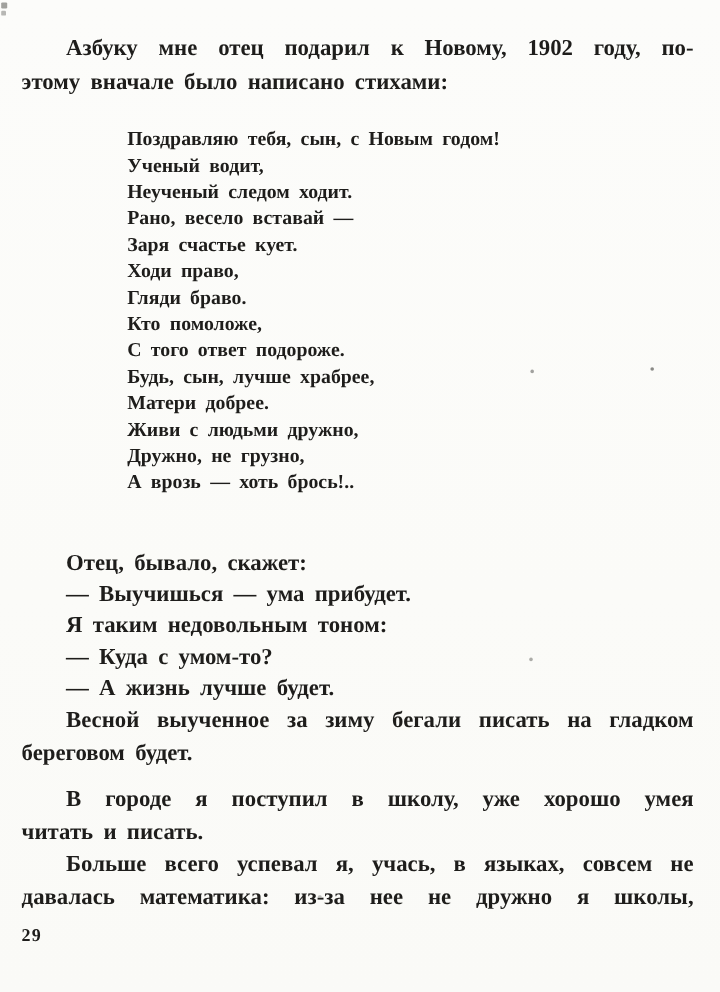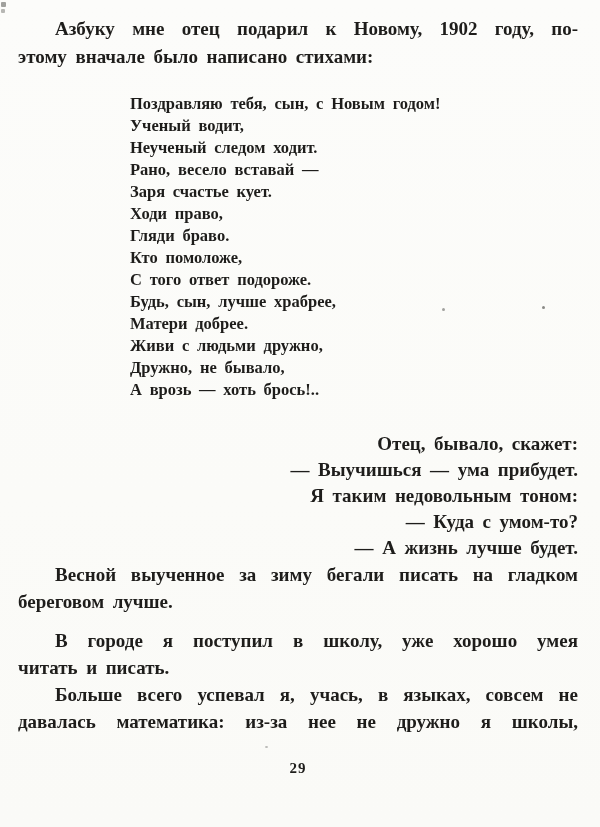--- a/index.html
+++ b/index.html
@@ -14,55 +14,55 @@
     background: linear-gradient(180deg, #fcfcfa 0%, #fbfbf8 60%, #fafaf7 100%);
     font-family: "Liberation Serif", "DejaVu Serif", serif;
     font-weight: bold;
     color: #1e1d1b;
     overflow: hidden;
     -webkit-font-smoothing: antialiased;
   }
   .content {
     position: absolute;
     left: 18px;
-    top: 15px;
+    top: 27px;
     width: 560px;
   }
   .line {
     font-size: 19px;
     line-height: 28px;
     word-spacing: 0.20em;
     white-space: normal;
   }
   .fill {
     text-align: justify;
     text-align-last: justify;
   }
   .indent { text-indent: 37px; }
 
   .poem {
-    margin-left: 112px;
+    margin-left: 88px;
     margin-top: 22px;
   }
   .poem .line {
     font-size: 16.5px;
     line-height: 22px;
     word-spacing: 0.22em;
   }
-  .dialogue { margin-top: 30px; text-align: right; }
+  .dialogue { margin-top: 44px; }
   .dialogue .line {
     line-height: 26px;
     text-indent: 37px;
   }
   .para .line { line-height: 27px; }
   .gap-before { margin-top: 12px; }
 
   .page-number {
-    margin-top: 24px;
-    text-align: center;
+    margin-top: 10px;
+    text-align: left;
     font-size: 15px;
     line-height: 18px;
     letter-spacing: 1px;
   }
 
   
   .artifact { position: absolute; pointer-events: none; }
   .corner-mark-top {
     left: 1px; top: 2px; width: 5px; height: 5px;
     background: #8a8a86; border-radius: 1px; opacity: .8;
@@ -94,35 +94,35 @@
       <div class="line">Неученый следом ходит.</div>
       <div class="line">Рано, весело вставай —</div>
       <div class="line">Заря счастье кует.</div>
       <div class="line">Ходи право,</div>
       <div class="line">Гляди браво.</div>
       <div class="line">Кто помоложе,</div>
       <div class="line">С того ответ подороже.</div>
       <div class="line">Будь, сын, лучше храбрее,</div>
       <div class="line">Матери добрее.</div>
       <div class="line">Живи с людьми дружно,</div>
-      <div class="line">Дружно, не бывало,</div>
+      <div class="line">Дружно, не грузно,</div>
       <div class="line">А врозь — хоть брось!..</div>
     </div>
 
     <div class="dialogue">
       <div class="line">Отец, бывало, скажет:</div>
       <div class="line">— Выучишься — ума прибудет.</div>
       <div class="line">Я таким недовольным тоном:</div>
       <div class="line">— Куда с умом-то?</div>
       <div class="line">— А жизнь лучше будет.</div>
     </div>
 
     <div class="para">
       <div class="line indent fill">Весной выученное за зиму бегали писать на гладком</div>
-      <div class="line">береговом лучше.</div>
+      <div class="line">береговом будет.</div>
     </div>
 
     <div class="para gap-before">
       <div class="line indent fill">В городе я поступил в школу, уже хорошо умея</div>
       <div class="line">читать и писать.</div>
     </div>
 
     <div class="para">
       <div class="line indent fill">Больше всего успевал я, учась, в языках, совсем не</div>
       <div class="line fill">давалась математика: из-за нее не дружно я школы,</div>

